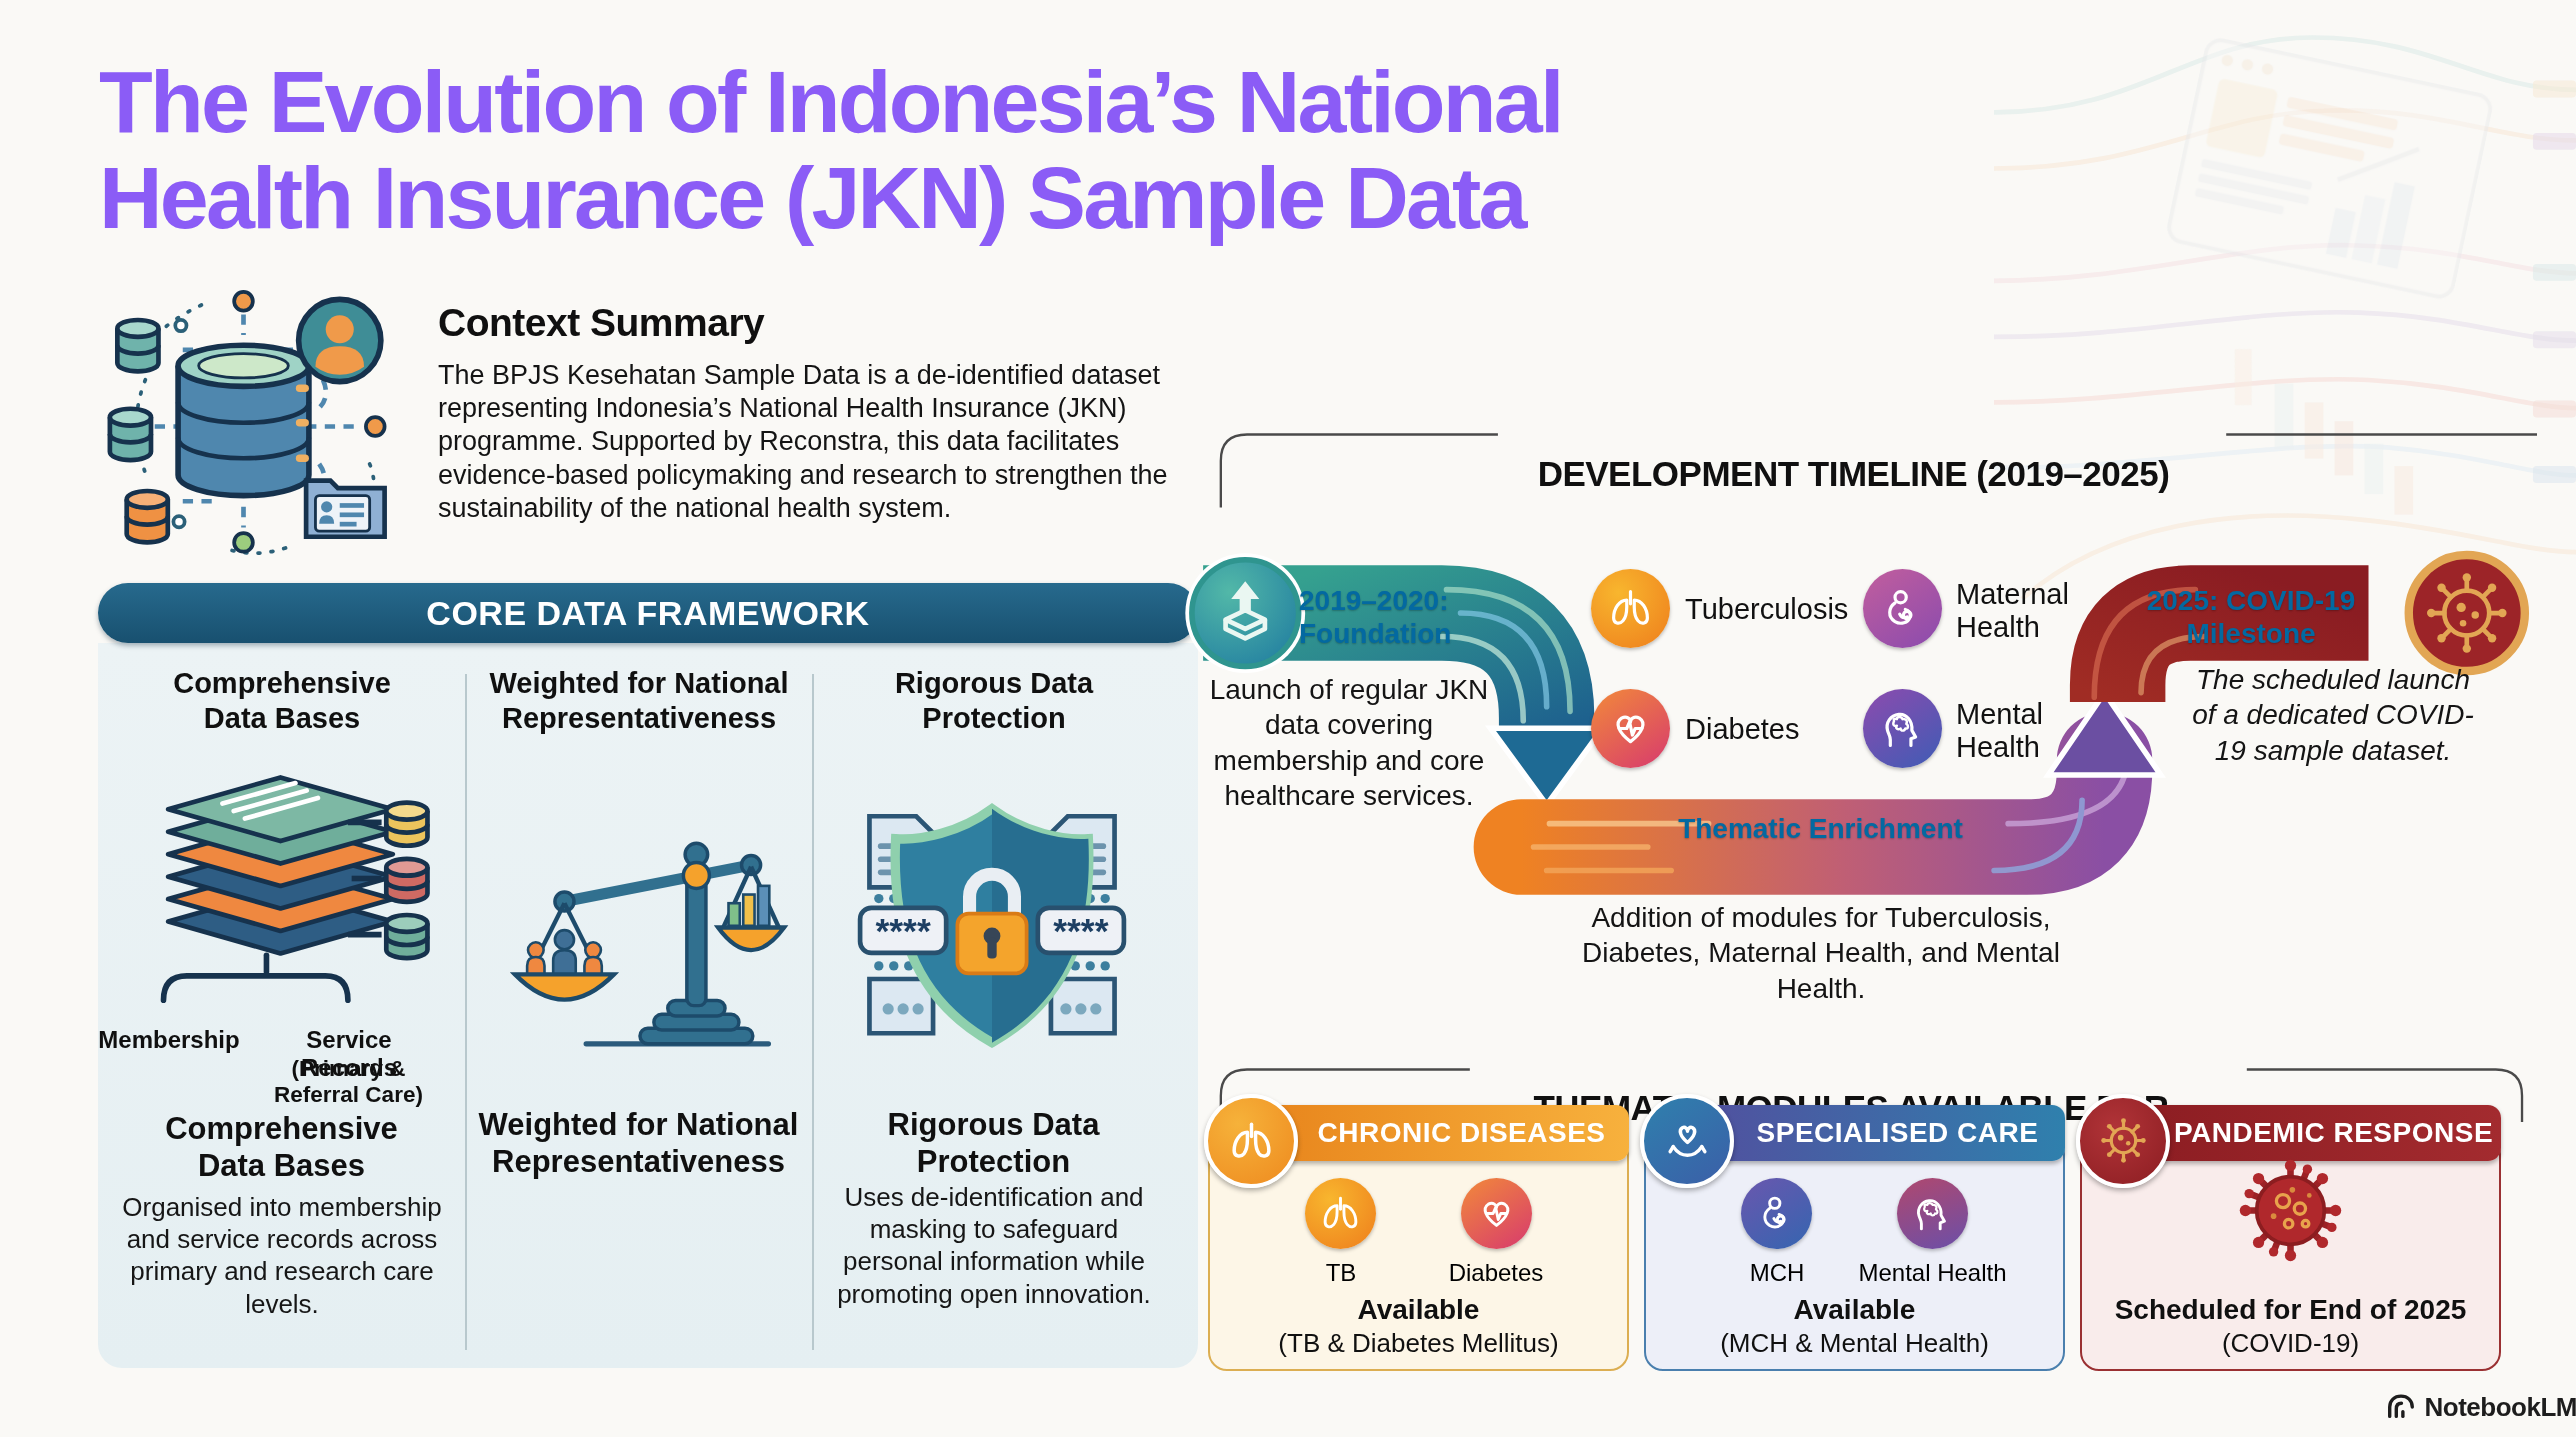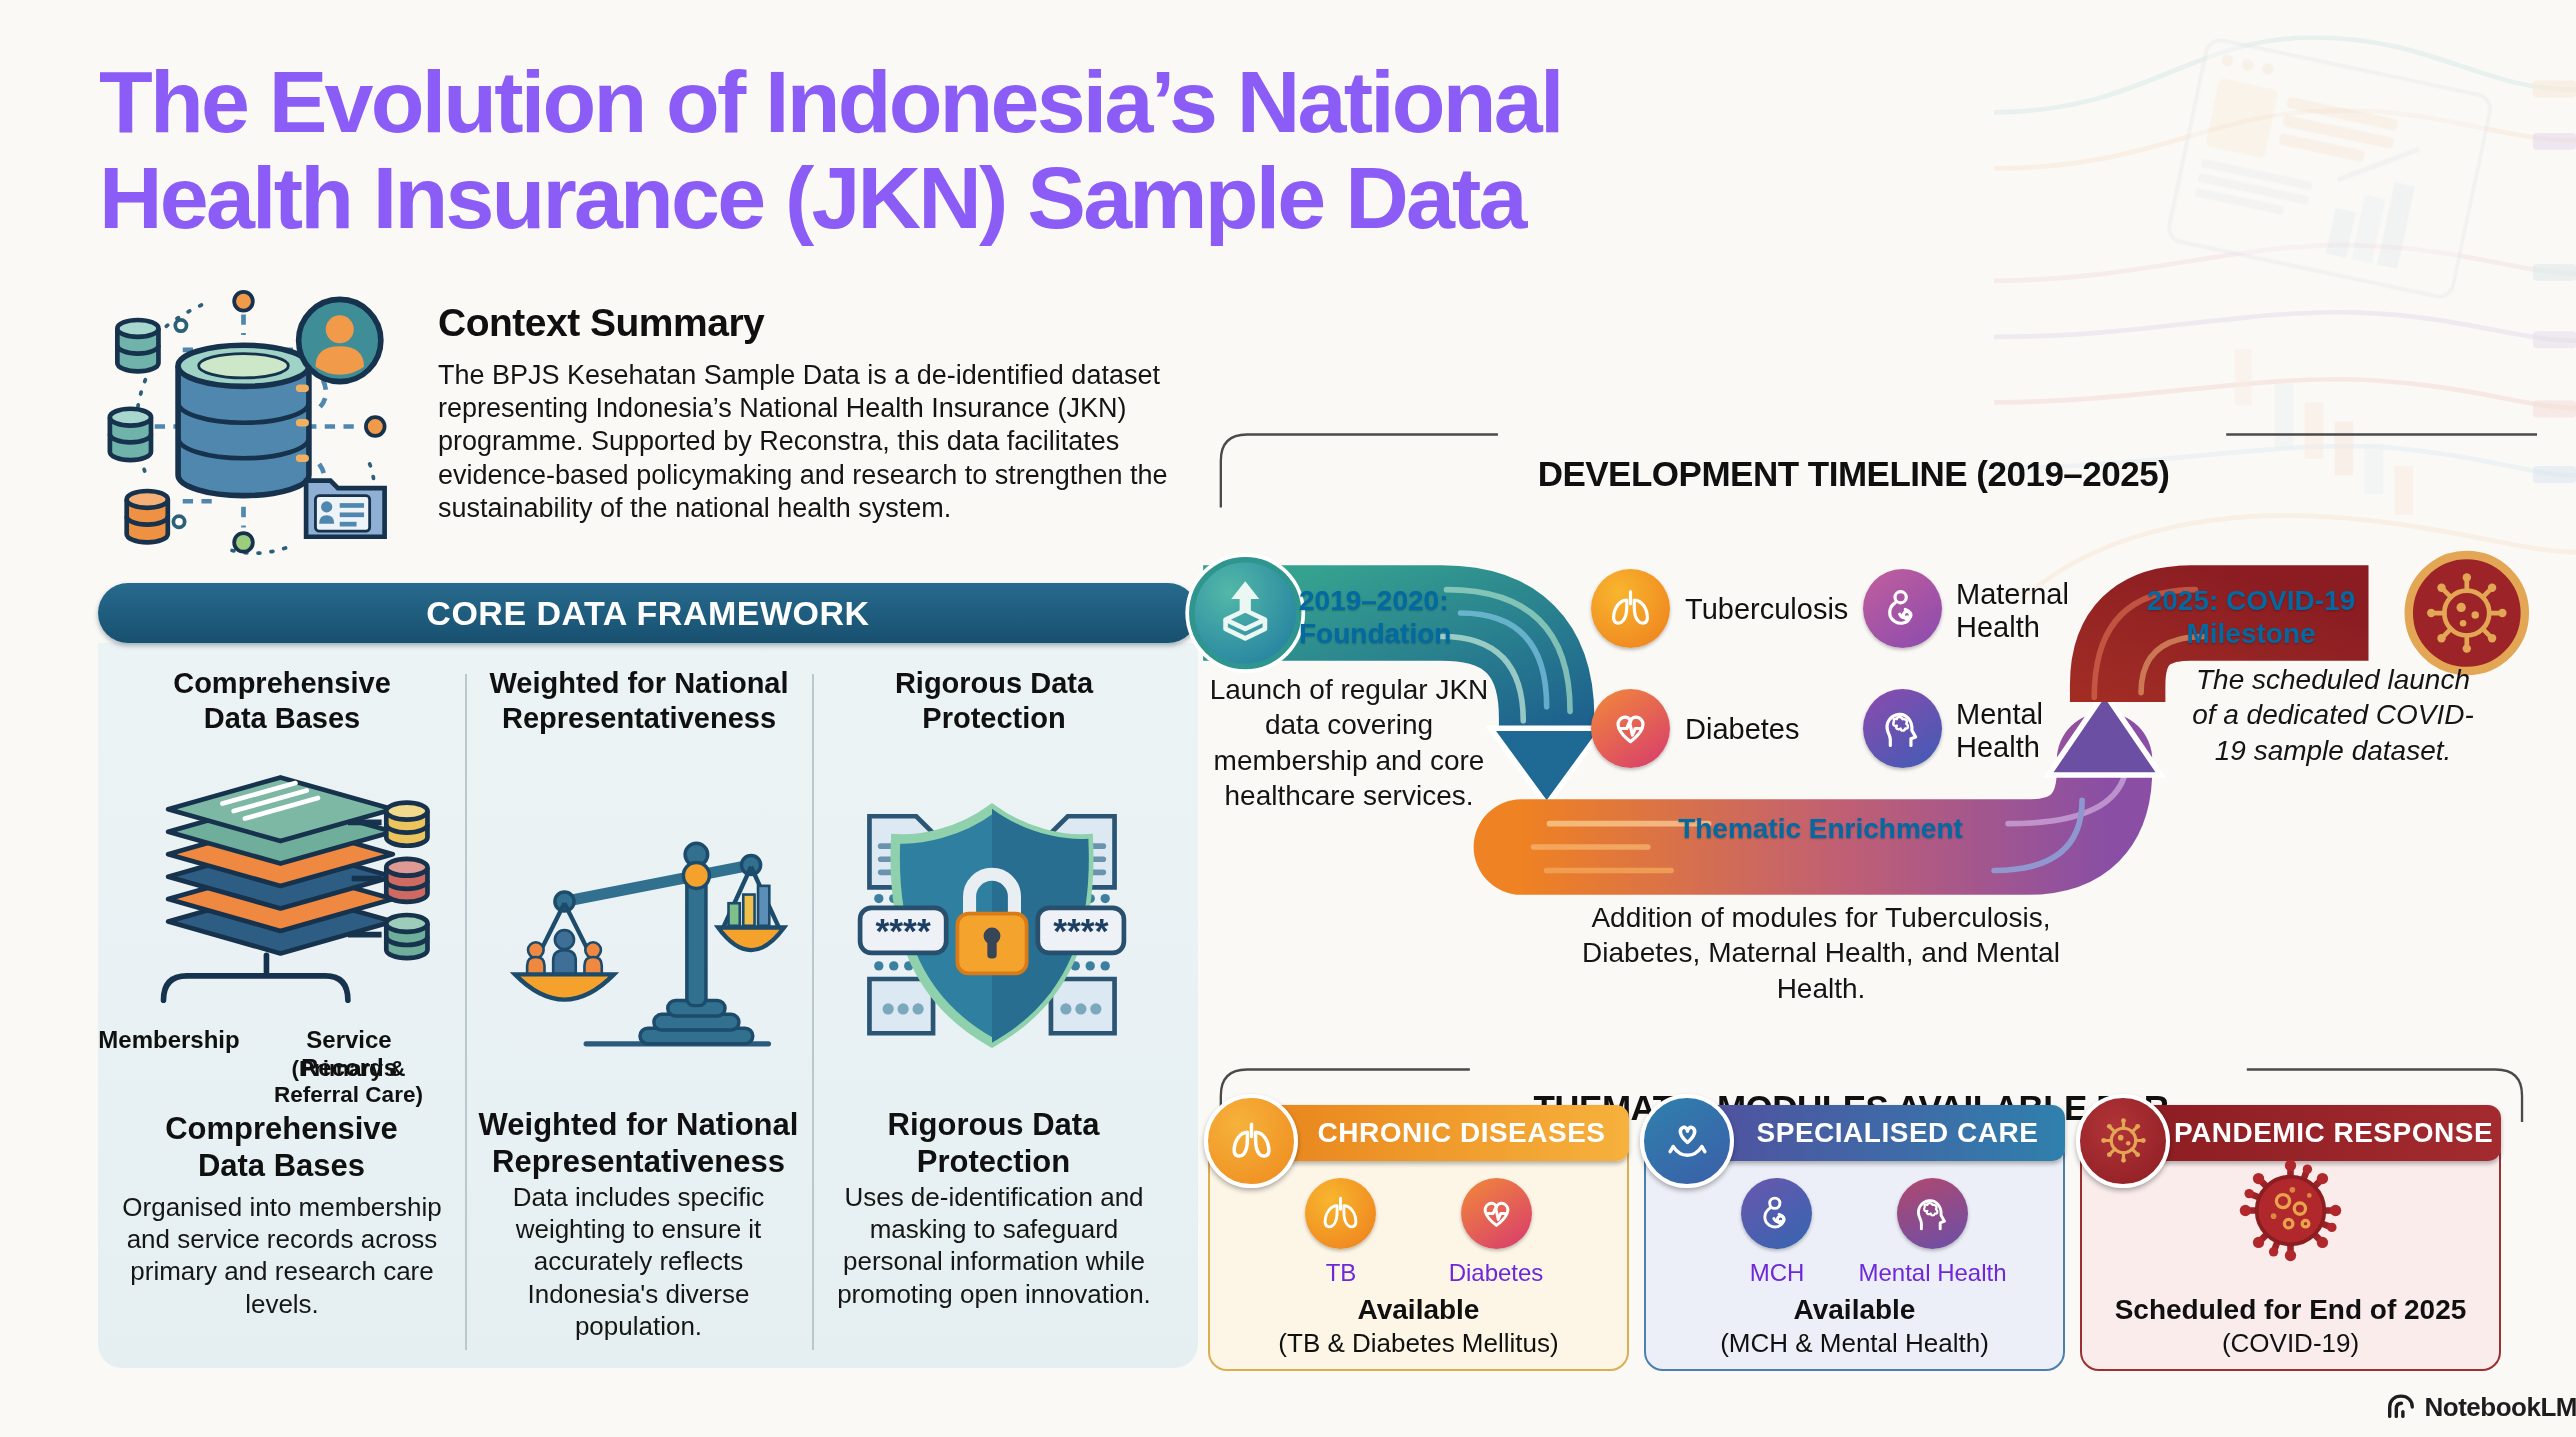--- a/index.html
+++ b/index.html
@@ -64,21 +64,21 @@
     color:#fff;font-weight:800;font-size:28px;letter-spacing:0.5px;
     box-shadow:0 2.8px 4.7px rgba(0,0,0,.28);
   }
   .card-badge{
     position:absolute;top:-11.2px;left:-3.7px;width:86px;height:86px;border-radius:50%;
     border:4.7px solid #fff;box-shadow:0 2.8px 5.6px rgba(0,0,0,.3);
     display:flex;align-items:center;justify-content:center;
   }
   .item-circle{position:absolute;top:73px;width:71px;height:71px;border-radius:50%;
     display:flex;align-items:center;justify-content:center;box-shadow:0 1.9px 3.7px rgba(0,0,0,.25);}
-  .item-label{position:absolute;top:154px;font-size:24px;color:#6d28d9;text-align:center;}
+  .item-label{position:absolute;top:154px;font-size:24px;color:#000000;text-align:center;}
   .card-status{position:absolute;top:189px;left:0;right:0;text-align:center;font-size:28px;font-weight:800;}
   .card-detail{position:absolute;top:223px;left:0;right:0;text-align:center;font-size:26px;}
 
   .c1-header{background:linear-gradient(90deg,#e8851c,#f7b13d);}
   .c1-badge{background:radial-gradient(circle at 35% 30%,#f6b23a,#ee8a1f);}
   .c1-body{background:#fdf6e7;border-color:#dcae52;}
   .c2-header{background:linear-gradient(90deg,#51509f,#2f80ad);}
   .c2-badge{background:linear-gradient(145deg,#2f80ad,#3b5fa8);}
   .c2-body{background:#edeff8;border-color:#4a7fae;}
   .c3-header{background:linear-gradient(90deg,#8c1d22,#a32b2f);}
@@ -345,21 +345,20 @@
       <text x="60" y="166" text-anchor="middle" font-size="38" font-weight="bold" fill="#1d3f63">****</text>
       <rect x="204" y="128" width="92" height="48" rx="12" fill="#eef1f6" stroke="#28506e" stroke-width="5"></rect>
       <text x="250" y="166" text-anchor="middle" font-size="38" font-weight="bold" fill="#1d3f63">****</text>
     </g>
   </svg>
 
   <div class="abs col-heading ctr" style="left:146px;top:1110px;width:271px;">Comprehensive Data Bases</div>
   <div class="abs col-body ctr" style="left:118px;top:1191px;width:328px;">Organised into membership and service records across primary and research care levels.</div>
 
   <div class="abs col-heading ctr" style="left:474px;top:1106px;width:329px;">Weighted for National Representativeness</div>
-  <div class="abs col-body ctr" style="left:498px;top:1181px;width:281px;">Data includes specific weighting to ensure it accurately reflects Indonesia's diverse population.</div>
 
   <div class="abs col-heading ctr" style="left:872px;top:1106px;width:243px;">Rigorous Data Protection</div>
   <div class="abs col-body ctr" style="left:835px;top:1181px;width:318px;">Uses de-identification and masking to safeguard personal information while promoting open innovation.</div>
 
   <svg class="abs" style="left:1189px;top:412px;" width="1348" height="103" viewBox="0 0 1440 110">
     <path d="M330 24 H62 Q34 24 34 52 V102" stroke="#4a4a4a" stroke-width="2.5" fill="none"></path>
     <path d="M1108 24 H1440" stroke="#4a4a4a" stroke-width="2.5" fill="none"></path>
   </svg>
   <div class="abs sec-header ctr" style="left:1498px;top:416px;width:711px;">DEVELOPMENT TIMELINE (2019–2025)</div>
 

